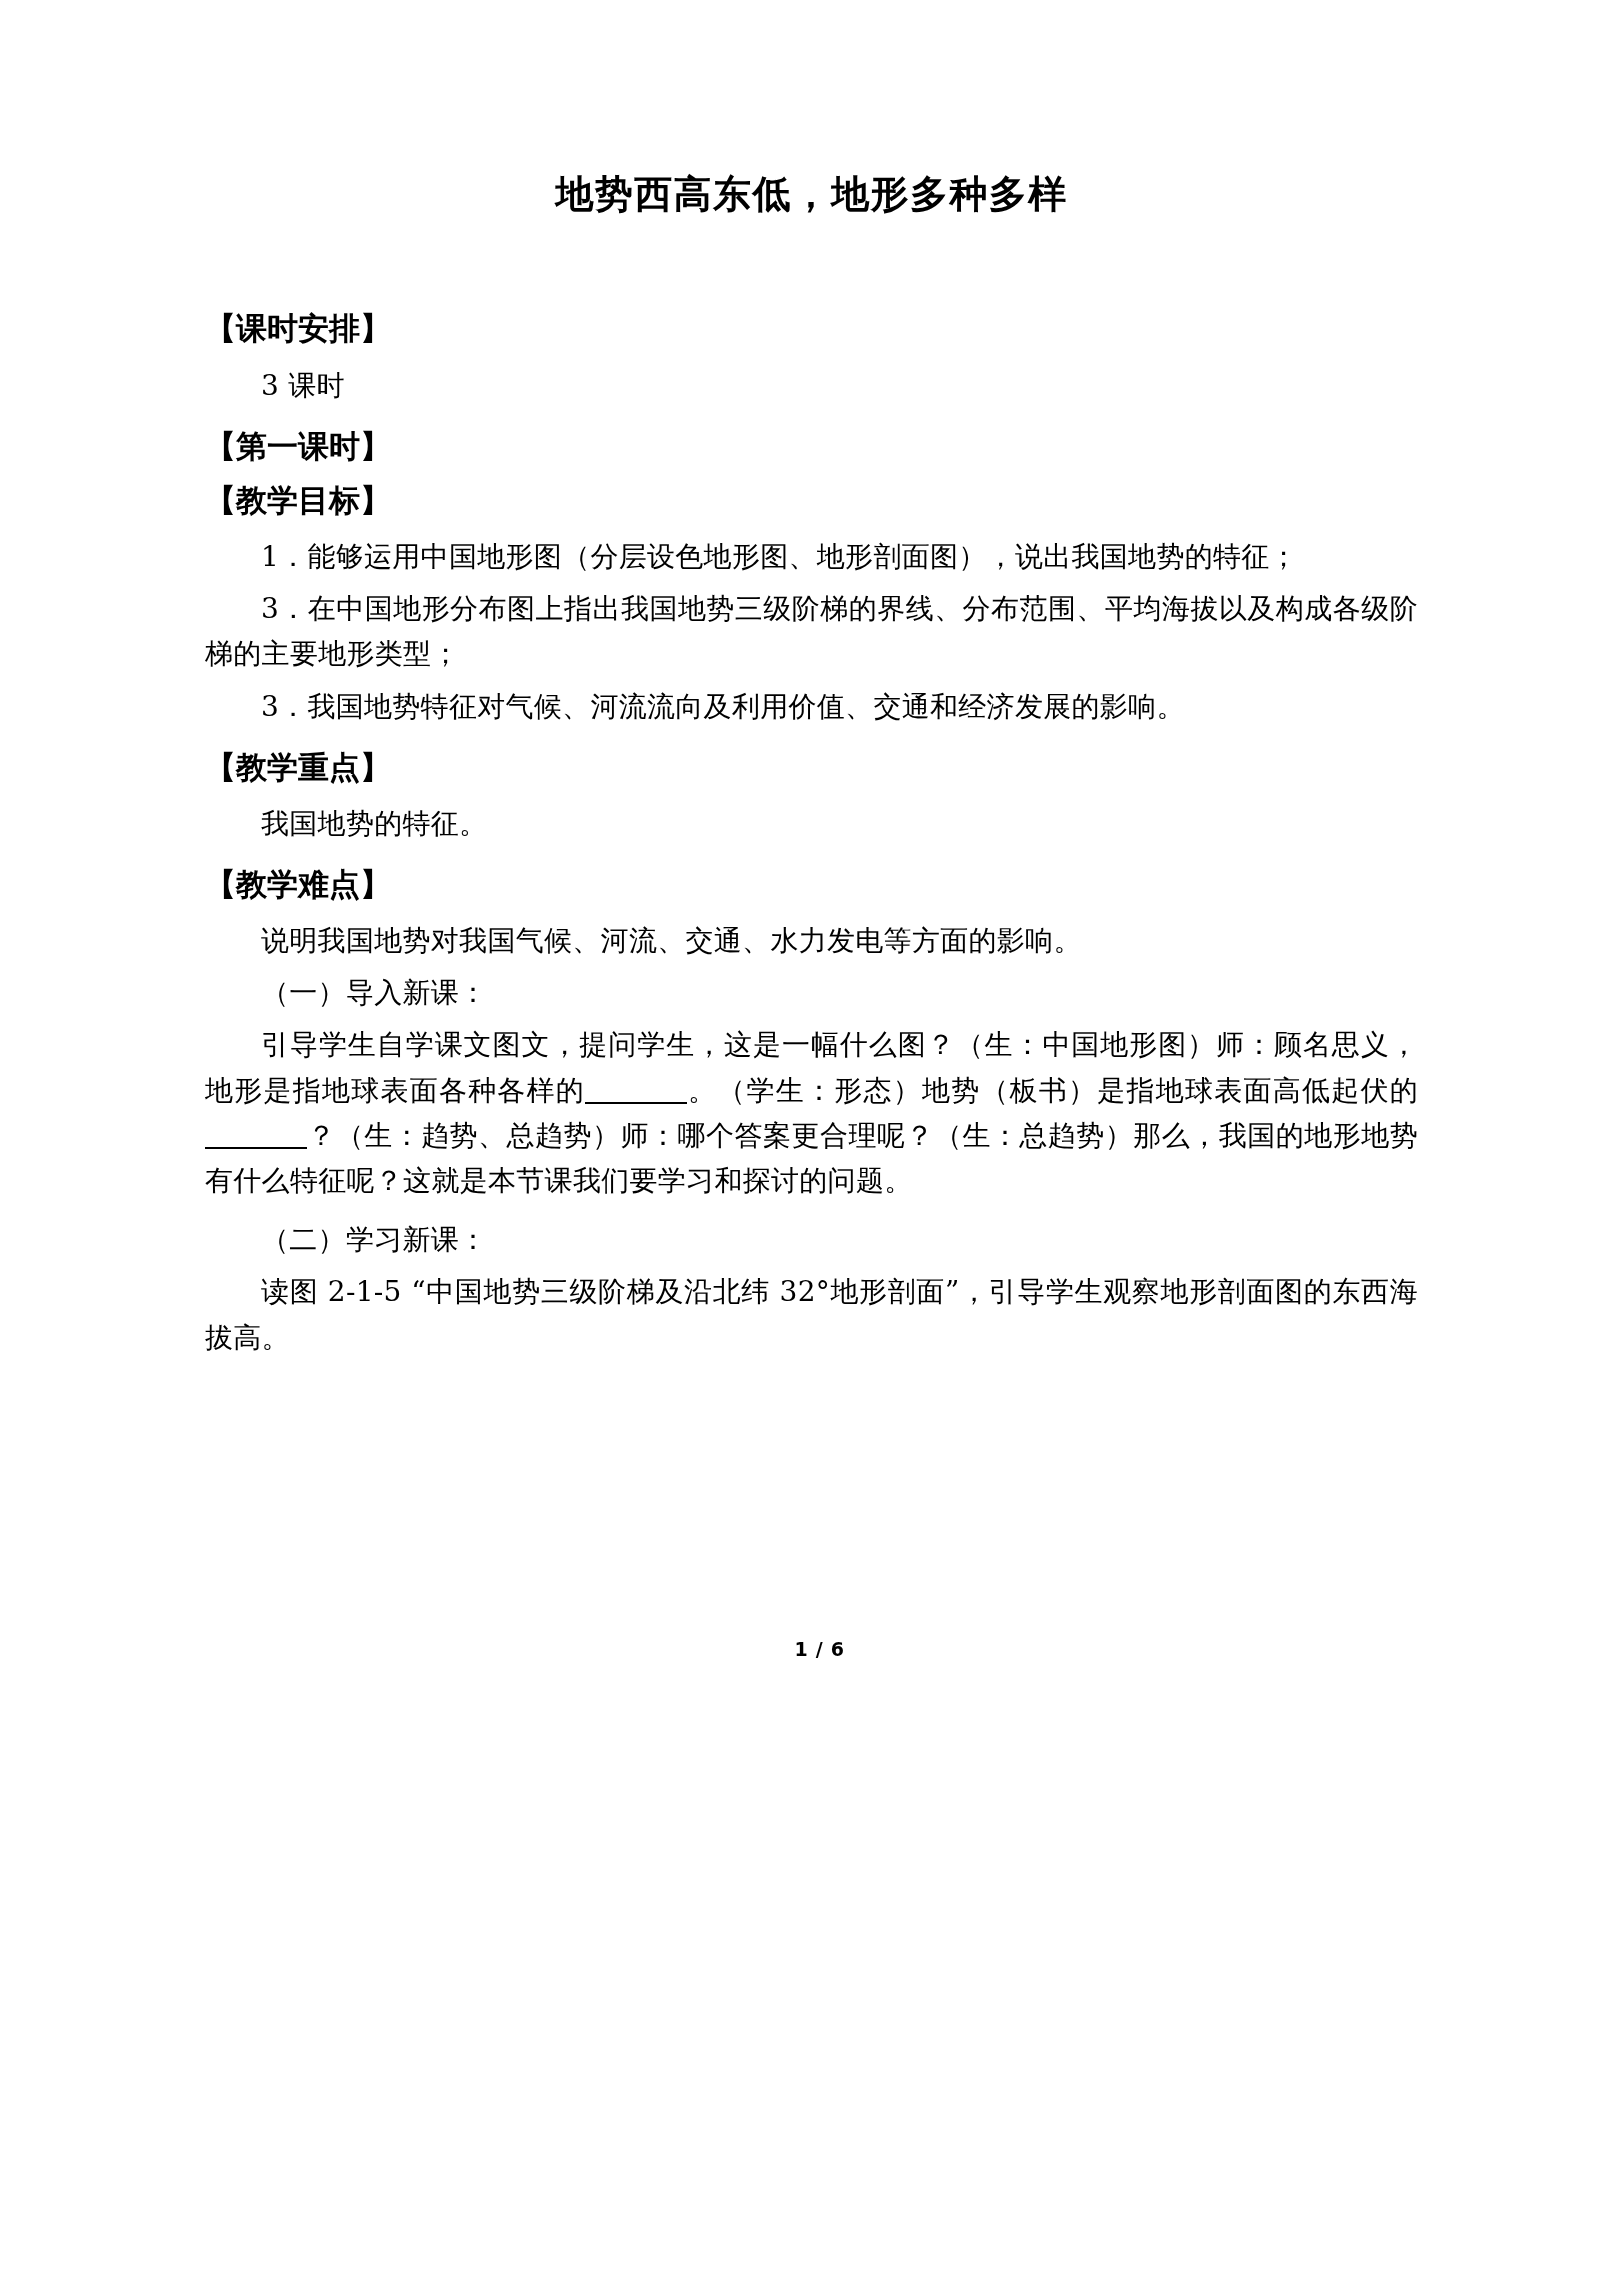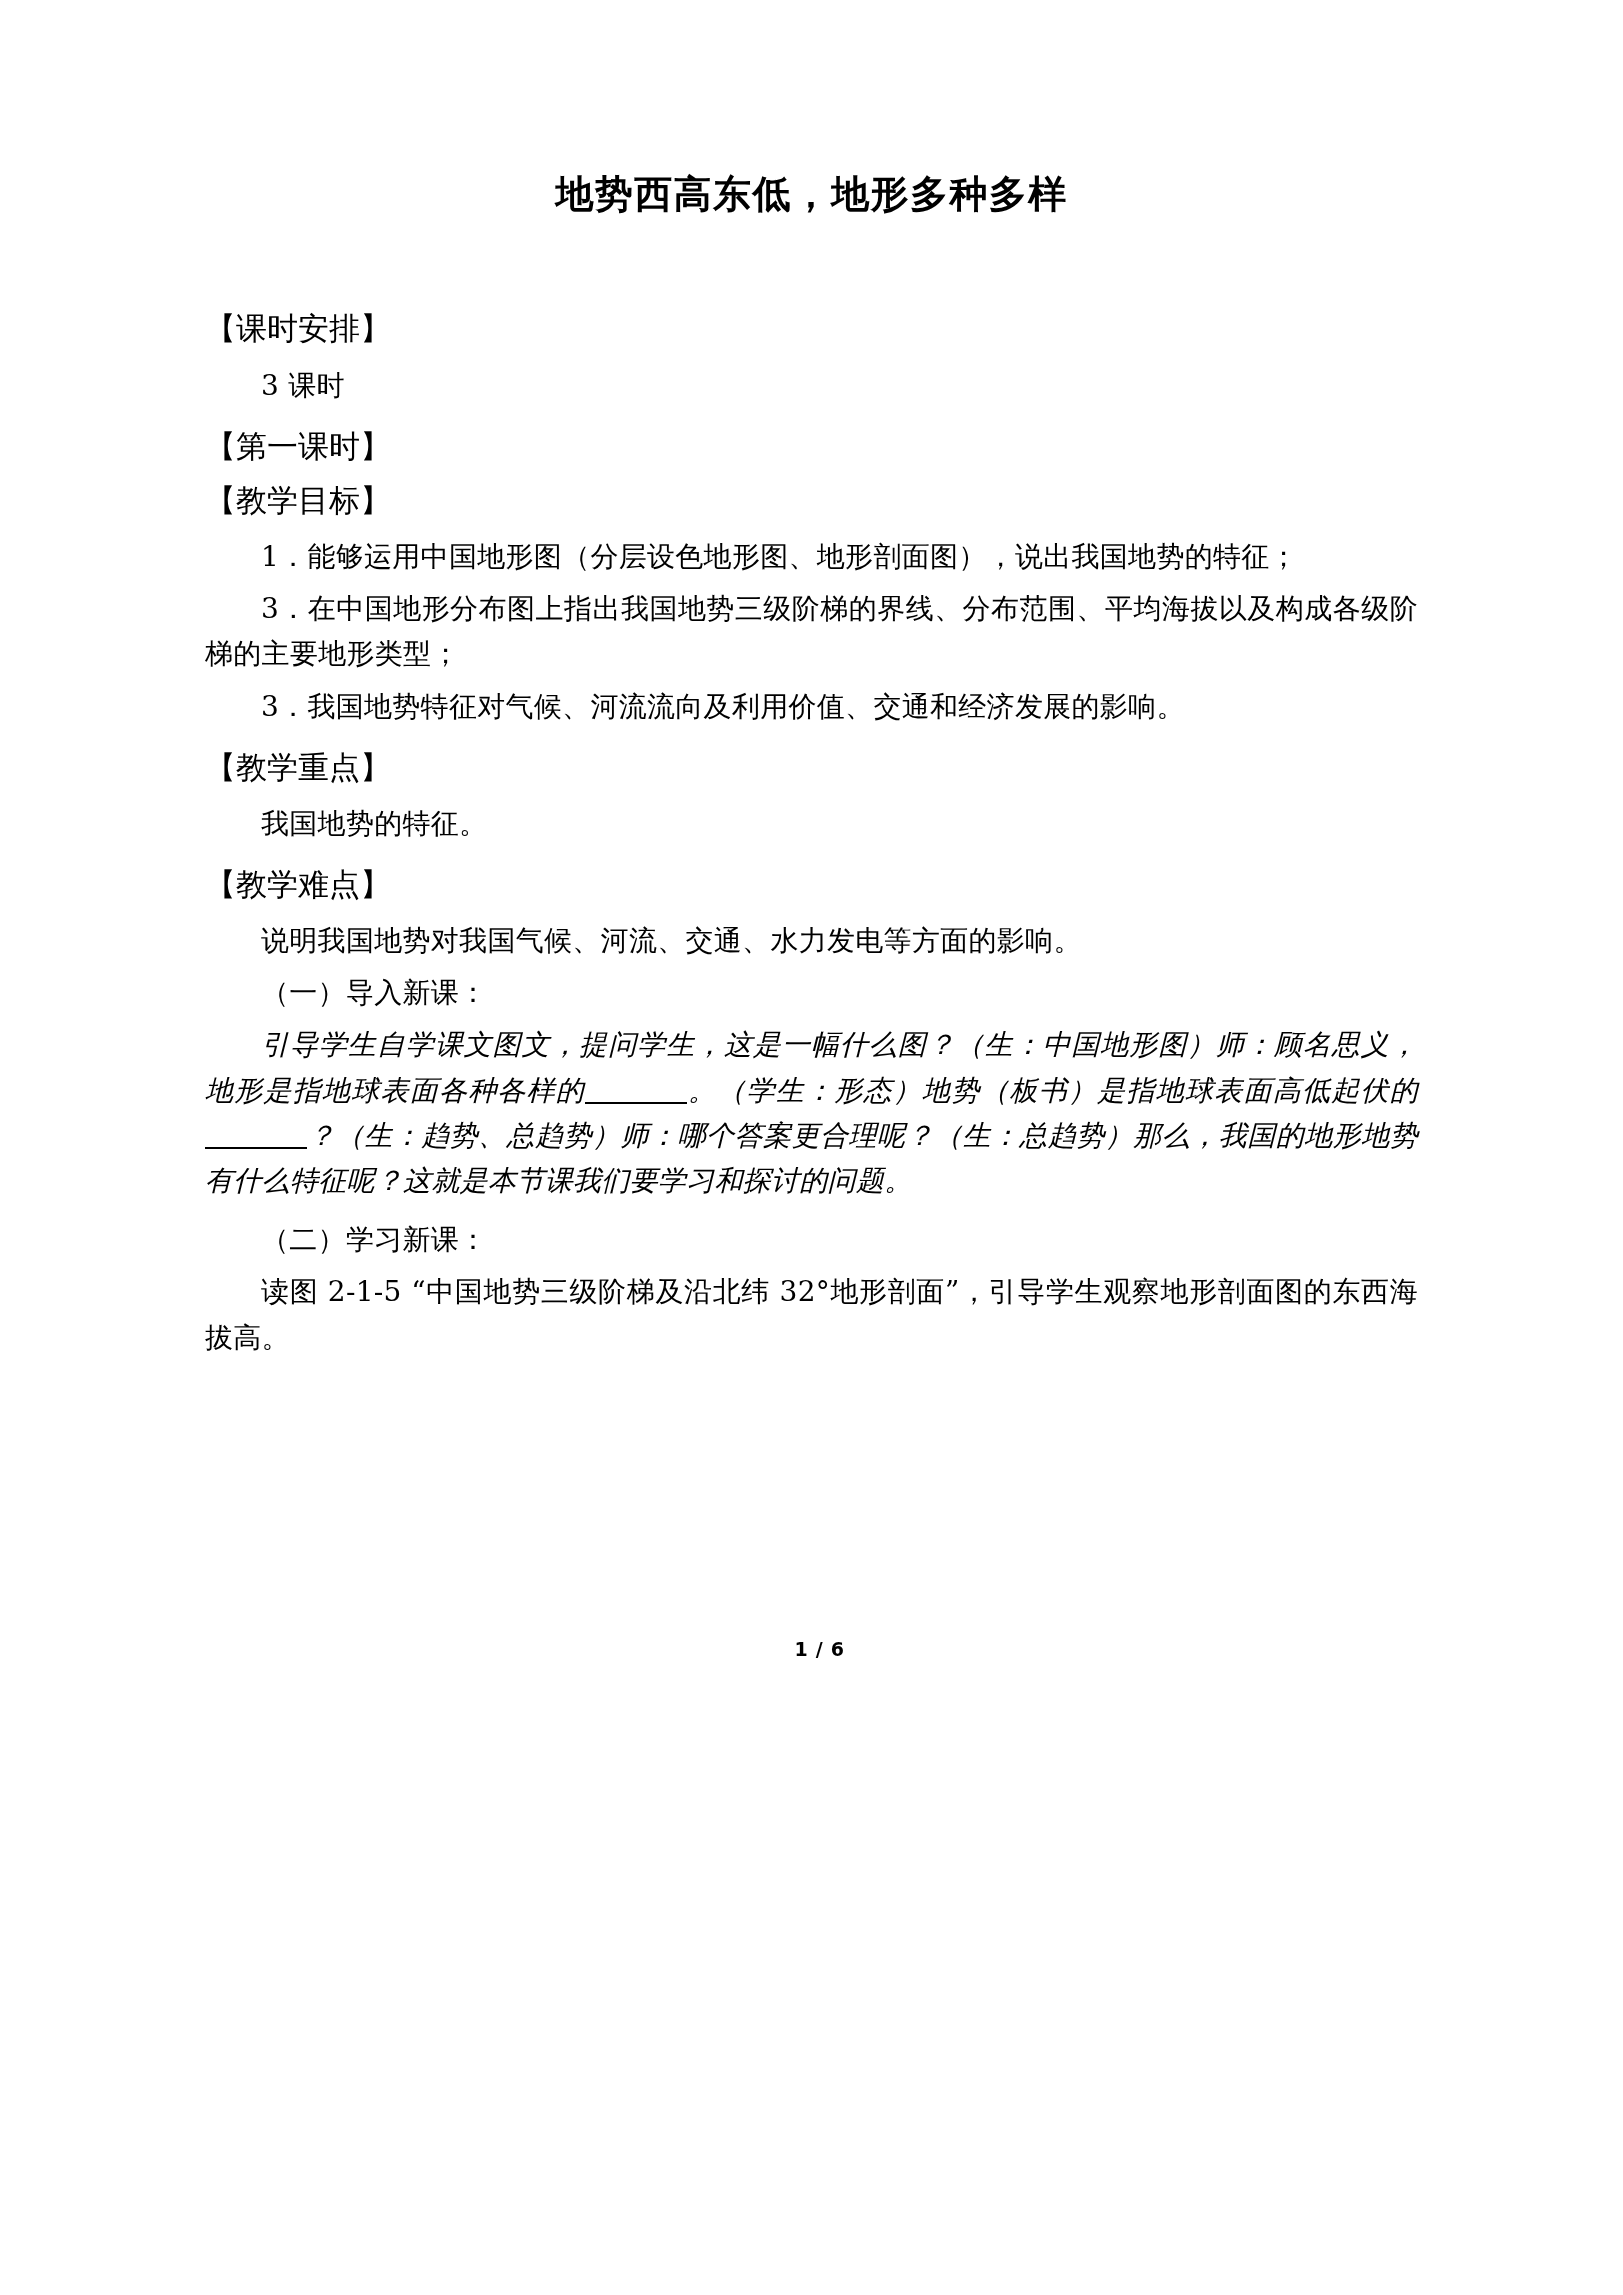--- a/index.html
+++ b/index.html
@@ -24,21 +24,21 @@
     text-align: center;
     font-family: "DejaVu Sans", "Liberation Sans", sans-serif;
     font-weight: bold;
     font-size: 38px;
     letter-spacing: 1.4px;
     margin: 0 0 89px 0;
     line-height: 1.3;
   }
   .section-head {
     font-family: "DejaVu Sans", "Liberation Sans", sans-serif;
-    font-weight: normal;
+    font-weight: bold;
     font-size: 31px;
     line-height: 1.35;
     margin: 17.7px 0 12.3px 0;
     letter-spacing: 0px;
   }
   .section-head.tight {
     margin-top: 12.3px;
   }
   .body-line {
     font-size: 28px;
@@ -55,21 +55,20 @@
     font-size: 28px;
     line-height: 1.62;
     text-align: justify;
     text-justify: inter-ideograph;
     margin: 0 0 6.8px 0;
     text-indent: 56px;
     letter-spacing: 0.3px;
   }
   .para-loose {
     margin-bottom: 13.6px;
-    font-style: italic;
   }
   .blank-fill {
     display: inline-block;
     width: 102px;
     border-bottom: 2px solid #000;
     vertical-align: -4.1px;
   }
   .footer {
     position: absolute;
     left: 16px;

